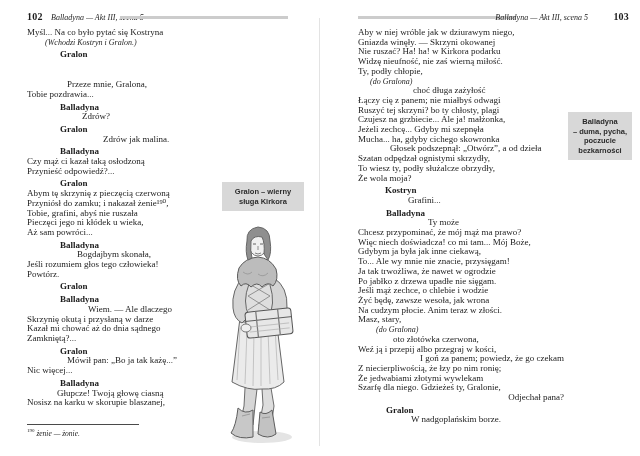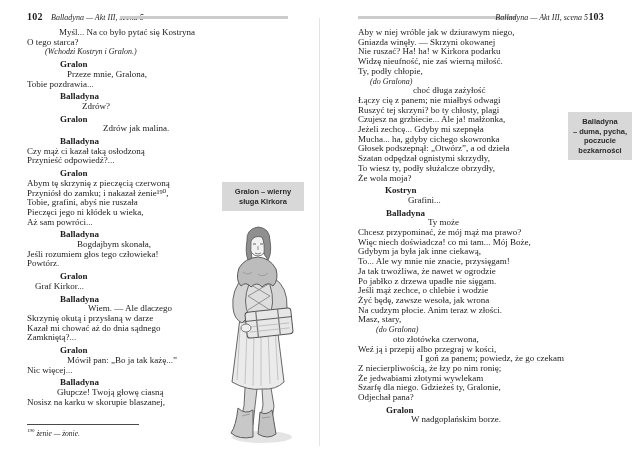--- a/index.html
+++ b/index.html
@@ -28,45 +28,43 @@
 <div id="sheet">
 
   <div id="gutter"></div>
 
   <div>
     <span class="pagenum" style="left:27px">102</span>
     <span class="runtitle" style="left:51px">Balladyna — Akt III, scena 5</span>
     <div class="hrule" style="left:120px;width:168px"></div>
 
     <div class="textblock" style="left:27px;width:200px">
-        <div class="ln ln-v" style="padding-left: 0px; text-align: center;">Myśl... Na co było pytać się Kostryna</div>
-        <div class="ln ln-v" style="padding-left: 0px;">O tego starca?</div>
+        <div class="ln ln-v" style="padding-left: 0px;">Myśl... Na co było pytać się Kostryna</div>
         <div class="ln ln-d" style="padding-left: 18px;">(Wchodzi Kostryn i Gralon.)</div>
         <div class="ln ln-n" style="padding-left: 33px;">Gralon</div>
-        <div class="ln ln-v" style="padding-left: 40px;">Przeze mnie, Gralona,</div>
+        <div class="ln ln-v" style="padding-left: 40px; margin-top: 20px;">Przeze mnie, Gralona,</div>
         <div class="ln ln-v" style="padding-left: 0px;">Tobie pozdrawia...</div>
         <div class="ln ln-n" style="padding-left: 33px;">Balladyna</div>
         <div class="ln ln-v" style="padding-left: 55px;">Zdrów?</div>
         <div class="ln ln-n" style="padding-left: 33px;">Gralon</div>
         <div class="ln ln-v" style="padding-left: 76px;">Zdrów jak malina.</div>
         <div class="ln ln-n" style="padding-left: 33px;">Balladyna</div>
         <div class="ln ln-v" style="padding-left: 0px;">Czy mąż ci kazał taką osłodzoną</div>
         <div class="ln ln-v" style="padding-left: 0px;">Przynieść odpowiedź?...</div>
         <div class="ln ln-n" style="padding-left: 33px;">Gralon</div>
         <div class="ln ln-v" style="padding-left: 0px;">Abym tę skrzynię z pieczęcią czerwoną</div>
         <div class="ln ln-v" style="padding-left: 0px;">Przyniósł do zamku; i nakazał żenie¹⁹⁰,</div>
         <div class="ln ln-v" style="padding-left: 0px;">Tobie, grafini, abyś nie ruszała</div>
         <div class="ln ln-v" style="padding-left: 0px;">Pieczęci jego ni kłódek u wieka,</div>
         <div class="ln ln-v" style="padding-left: 0px;">Aż sam powróci...</div>
         <div class="ln ln-n" style="padding-left: 33px;">Balladyna</div>
         <div class="ln ln-v" style="padding-left: 50px;">Bogdajbym skonała,</div>
         <div class="ln ln-v" style="padding-left: 0px;">Jeśli rozumiem głos tego człowieka!</div>
         <div class="ln ln-v" style="padding-left: 0px;">Powtórz.</div>
         <div class="ln ln-n" style="padding-left: 33px;">Gralon</div>
-        <div class="ln ln-v" style="padding-left: 8px;">Graf Kirkor...</div>
         <div class="ln ln-n" style="padding-left: 33px;">Balladyna</div>
         <div class="ln ln-v" style="padding-left: 61px;">Wiem. — Ale dlaczego</div>
         <div class="ln ln-v" style="padding-left: 0px;">Skrzynię okutą i przysłaną w darze</div>
         <div class="ln ln-v" style="padding-left: 0px;">Kazał mi chować aż do dnia sądnego</div>
         <div class="ln ln-v" style="padding-left: 0px;">Zamkniętą?...</div>
         <div class="ln ln-n" style="padding-left: 33px;">Gralon</div>
         <div class="ln ln-v" style="padding-left: 40px;">Mówił pan: „Bo ja tak każę...”</div>
         <div class="ln ln-v" style="padding-left: 0px;">Nic więcej...</div>
         <div class="ln ln-n" style="padding-left: 33px;">Balladyna</div>
         <div class="ln ln-v" style="padding-left: 30px;">Głupcze! Twoją głowę ciasną</div>
@@ -128,36 +126,36 @@
     <div id="fn-rule"></div>
     <div id="footnote">
       <sup>190</sup>
       <span>żenie — żonie.</span>
     </div>
   </div>
 
   <div>
     <div class="hrule" style="left:358px;width:158px"></div>
     <span class="runtitle" style="right:52px">Balladyna — Akt III, scena 5</span>
-    <span class="pagenum" style="right:36px">103</span>
+    <span class="pagenum" style="right:11px">103</span>
 
     <div class="textblock" style="left:358px;width:206px">
         <div class="ln ln-v" style="padding-left: 0px;">Aby w niej wróble jak w dziurawym niego,</div>
         <div class="ln ln-v" style="padding-left: 0px; font-family: Liberation Serif, serif;">Gniazda winęły. — Skrzyni okowanej</div>
         <div class="ln ln-v" style="padding-left: 0px;">Nie ruszać? Ha! ha! w Kirkora podarku</div>
         <div class="ln ln-v" style="padding-left: 0px;">Widzę nieufność, nie zaś wierną miłość.</div>
         <div class="ln ln-v" style="padding-left: 0px;">Ty, podły chłopie,</div>
         <div class="ln ln-d" style="padding-left: 12px;">(do Gralona)</div>
         <div class="ln ln-v" style="padding-left: 55px;">choć długa zażyłość</div>
         <div class="ln ln-v" style="padding-left: 0px;">Łączy cię z panem; nie miałbyś odwagi</div>
         <div class="ln ln-v" style="padding-left: 0px;">Ruszyć tej skrzyni? bo ty chłosty, plagi</div>
         <div class="ln ln-v" style="padding-left: 0px;">Czujesz na grzbiecie... Ale ja! małżonka,</div>
         <div class="ln ln-v" style="padding-left: 0px;">Jeżeli zechcę... Gdyby mi szepnęła</div>
         <div class="ln ln-v" style="padding-left: 0px;">Mucha... ha, gdyby cichego skowronka</div>
-        <div class="ln ln-v" style="padding-left: 0px;">Głosek podszepnął: „Otwórz”, a od dzieła</div>
+        <div class="ln ln-v" style="padding-left: 0px; margin-left: 32px;">Głosek podszepnął: „Otwórz”, a od dzieła</div>
         <div class="ln ln-v" style="padding-left: 0px;">Szatan odpędzał ognistymi skrzydły,</div>
         <div class="ln ln-v" style="padding-left: 0px;">To wiesz ty, podły służalcze obrzydły,</div>
         <div class="ln ln-v" style="padding-left: 0px;">Że wola moja?</div>
         <div class="ln ln-n" style="padding-left: 27px;">Kostryn</div>
         <div class="ln ln-v" style="padding-left: 50px;">Grafini...</div>
         <div class="ln ln-n" style="padding-left: 28px;">Balladyna</div>
         <div class="ln ln-v" style="padding-left: 70px;">Ty może</div>
         <div class="ln ln-v" style="padding-left: 0px;">Chcesz przypominać, że mój mąż ma prawo?</div>
         <div class="ln ln-v" style="padding-left: 0px;">Więc niech doświadcza! co mi tam... Mój Boże,</div>
         <div class="ln ln-v" style="padding-left: 0px;">Gdybym ja była jak inne ciekawą,</div>
@@ -168,21 +166,21 @@
         <div class="ln ln-v" style="padding-left: 0px;">Żyć będę, zawsze wesoła, jak wrona</div>
         <div class="ln ln-v" style="padding-left: 0px;">Na cudzym płocie. Anim teraz w złości.</div>
         <div class="ln ln-v" style="padding-left: 0px;">Masz, stary,</div>
         <div class="ln ln-d" style="padding-left: 18px;">(do Gralona)</div>
         <div class="ln ln-v" style="padding-left: 35px;">oto złotówka czerwona,</div>
         <div class="ln ln-v" style="padding-left: 0px;">Weź ją i przepij albo przegraj w kości,</div>
         <div class="ln ln-v" style="padding-left: 0px; text-align: right;">I goń za panem; powiedz, że go czekam</div>
         <div class="ln ln-v" style="padding-left: 0px;">Z niecierpliwością, że łzy po nim ronię;</div>
         <div class="ln ln-v" style="padding-left: 0px;">Że jedwabiami złotymi wywlekam</div>
         <div class="ln ln-v" style="padding-left: 0px;">Szarfę dla niego. Gdzieżeś ty, Gralonie,</div>
-        <div class="ln ln-v" style="padding-left: 0px;">Odjechał pana?</div>
+        <div class="ln ln-v" style="padding-left: 0px; text-align: right;">Odjechał pana?</div>
         <div class="ln ln-n" style="padding-left: 28px;">Gralon</div>
         <div class="ln ln-v" style="padding-left: 53px;">W nadgoplańskim borze.</div>
       </div>
 
     <div class="margin-note" style="left:568px;top:112px;width:64px">Balladyna
 – duma, pycha,
 poczucie
 bezkarności</div>
   </div>
 

